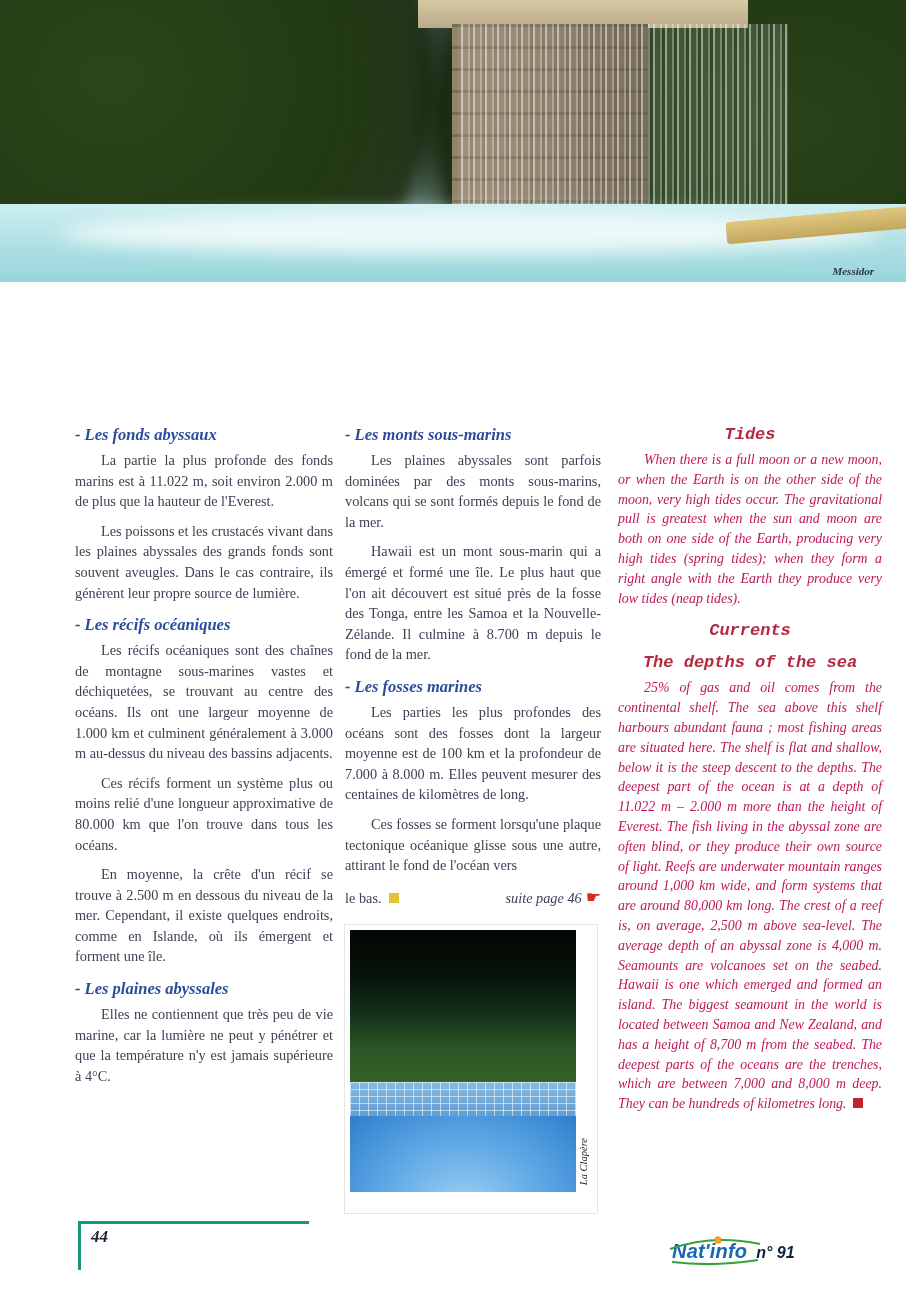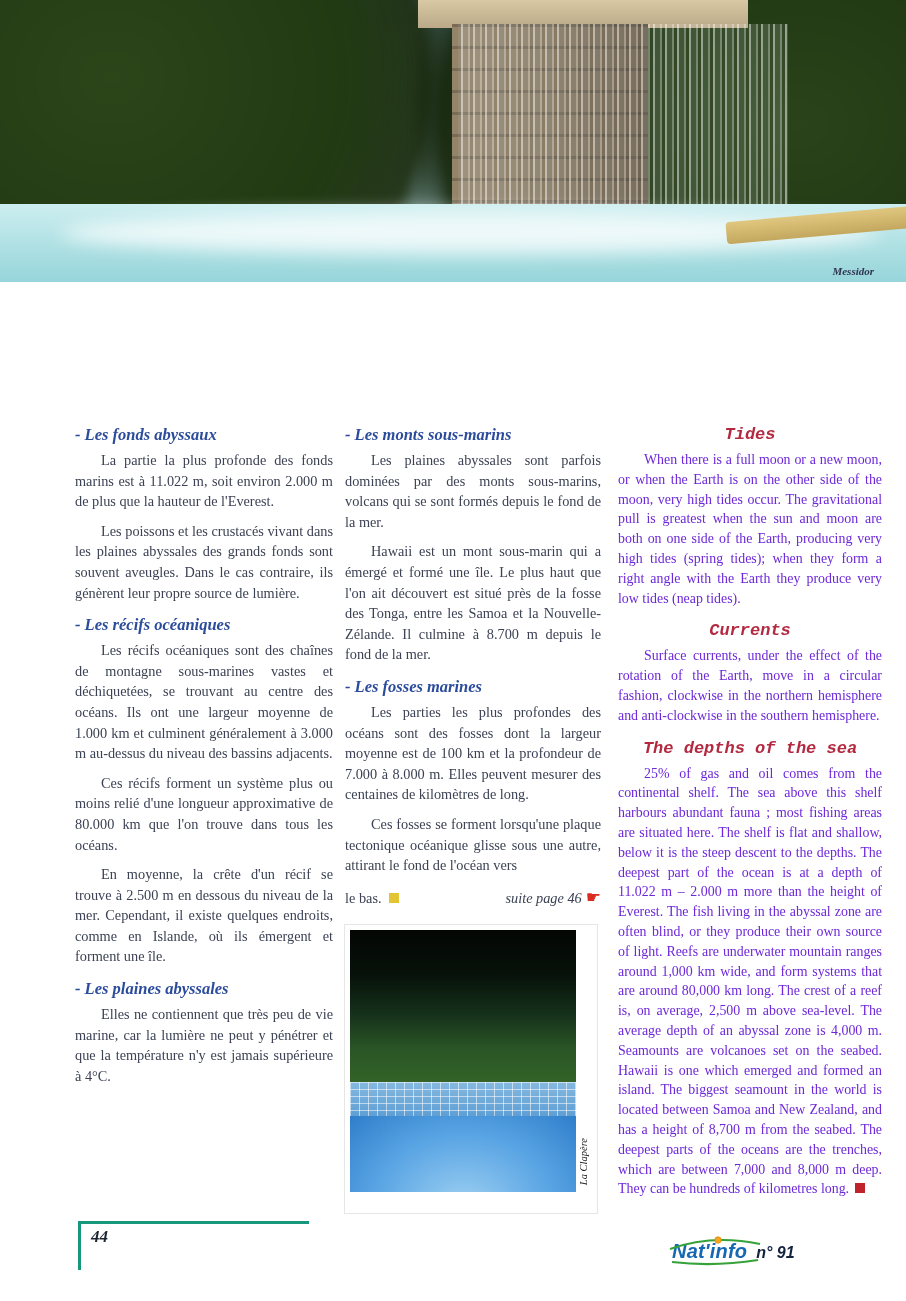--- a/index.html
+++ b/index.html
@@ -35,21 +35,21 @@
   .col-1{left:75px;width:258px;}
   .col-2{left:345px;width:256px;}
   .col-3{left:618px;width:264px;}
 
   .fr-head{font-size:16.5px;font-weight:bold;font-style:italic;color:#2b4b9b;margin:12px 0 5px 0;text-align:left;}
   .col .fr-head:first-child{margin-top:0;}
   .fr-para{font-size:14.3px;line-height:20.6px;color:#3c4254;margin:0 0 9px 0;text-indent:26px;}
 
   .en-head{font-family:Liberation Mono, monospace;font-size:17px;font-weight:bold;font-style:italic;color:#b32940;margin:13px 0 6px 0;text-align:center;}
   .col-3 .en-head:first-child{margin-top:0;}
-  .en-para{font-size:13.9px;line-height:19.8px;color:#6d28d9;margin:0 0 8px 0;text-indent:26px;}
+  .en-para{font-size:13.9px;line-height:19.8px;font-style:italic;color:#be185d;margin:0 0 8px 0;text-indent:26px;}
 
   .end-line{display:flex;justify-content:space-between;align-items:center;font-size:14.3px;line-height:20.6px;color:#3c4254;}
   .end-left{display:inline-flex;align-items:center;gap:7px;}
   .sq{display:inline-block;width:10px;height:10px;vertical-align:baseline;}
   .sq-yellow{background:#e3c433;}
   .sq-red{background:#c0232c;margin-left:6px;}
   .cont{display:inline-flex;align-items:center;gap:4px;font-style:italic;color:#3c4254;}
   .hand{color:#d92b1f;font-style:normal;font-size:17px;line-height:1;}
 
   
@@ -124,21 +124,20 @@
         <span>suite page 46</span>
         <span class="hand">☛</span>
       </span>
     </div>
   </div>
 
   <div class="col col-3">
     <h3 class="en-head">Tides</h3>
     <p class="en-para">When there is a full moon or a new moon, or when the Earth is on the other side of the moon, very high tides occur. The gravitational pull is greatest when the sun and moon are both on one side of the Earth, producing very high tides (spring tides); when they form a right angle with the Earth they produce very low tides (neap tides).</p>
     <h3 class="en-head">Currents</h3>
-    <p class="en-para">Surface currents, under the effect of the rotation of the Earth, move in a circular fashion, clockwise in the northern hemisphere and anti-clockwise in the southern hemisphere.</p>
     <h3 class="en-head">The depths of the sea</h3>
     <p class="en-para"><span>25% of gas and oil comes from the continental shelf. The sea above this shelf harbours abundant fauna ; most fishing areas are situated here. The shelf is flat and shallow, below it is the steep descent to the depths. The deepest part of the ocean is at a depth of 11.022 m – 2.000 m more than the height of Everest. The fish living in the abyssal zone are often blind, or they produce their own source of light. Reefs are underwater mountain ranges around 1,000 km wide, and form systems that are around 80,000 km long. The crest of a reef is, on average, 2,500 m above sea-level. The average depth of an abyssal zone is 4,000 m. Seamounts are volcanoes set on the seabed. Hawaii is one which emerged and formed an island. The biggest seamount in the world is located between Samoa and New Zealand, and has a height of 8,700 m from the seabed. The deepest parts of the oceans are the trenches, which are between 7,000 and 8,000 m deep. They can be hundreds of kilometres long.</span><span class="sq sq-red"></span></p>
   </div>
 
   <div class="photo2">
     <div class="img">
       <div class="bush"></div>
       <div class="tiles"></div>
       <div class="water"></div>
     </div>

